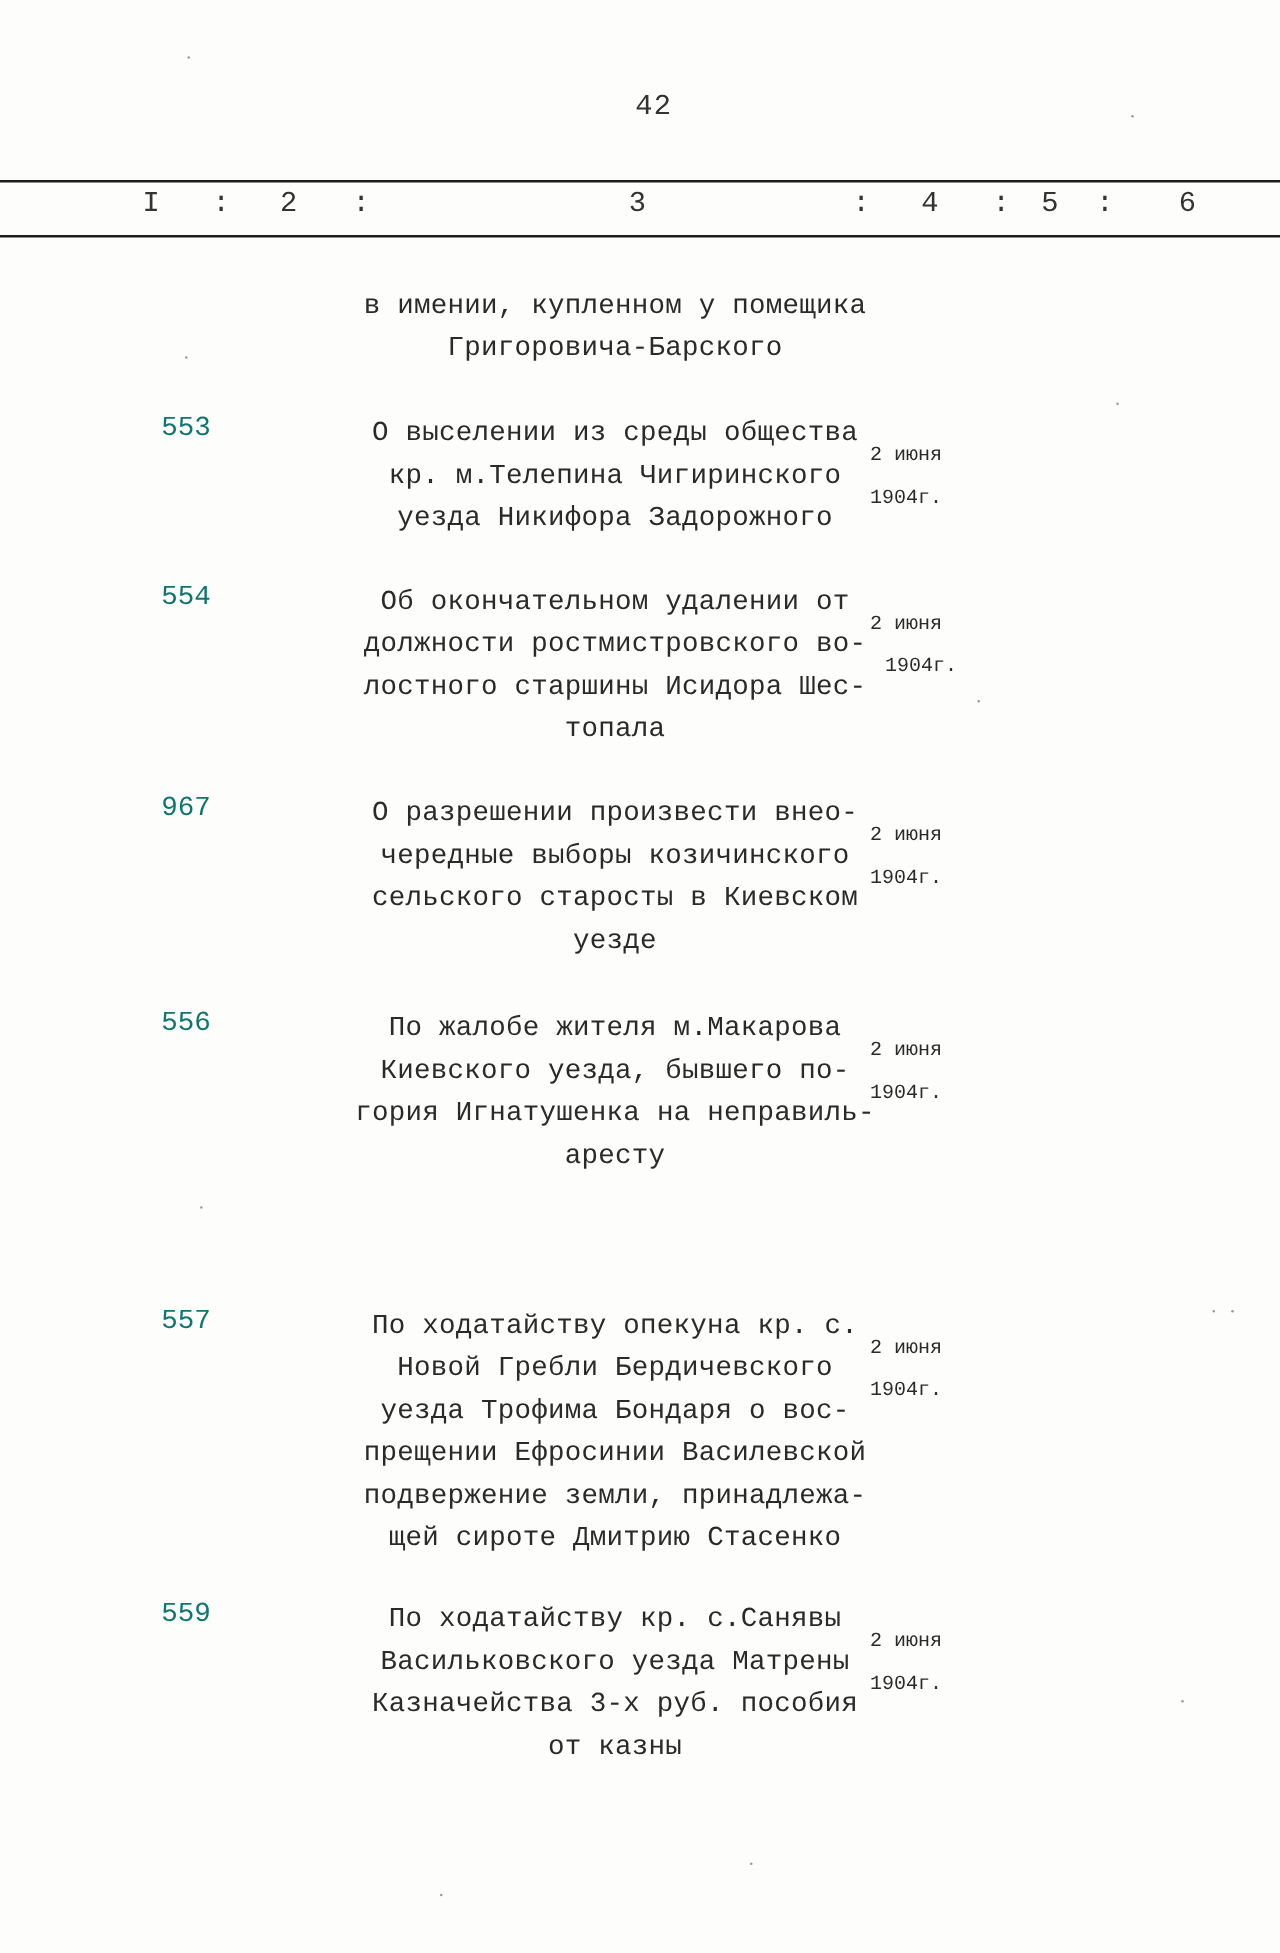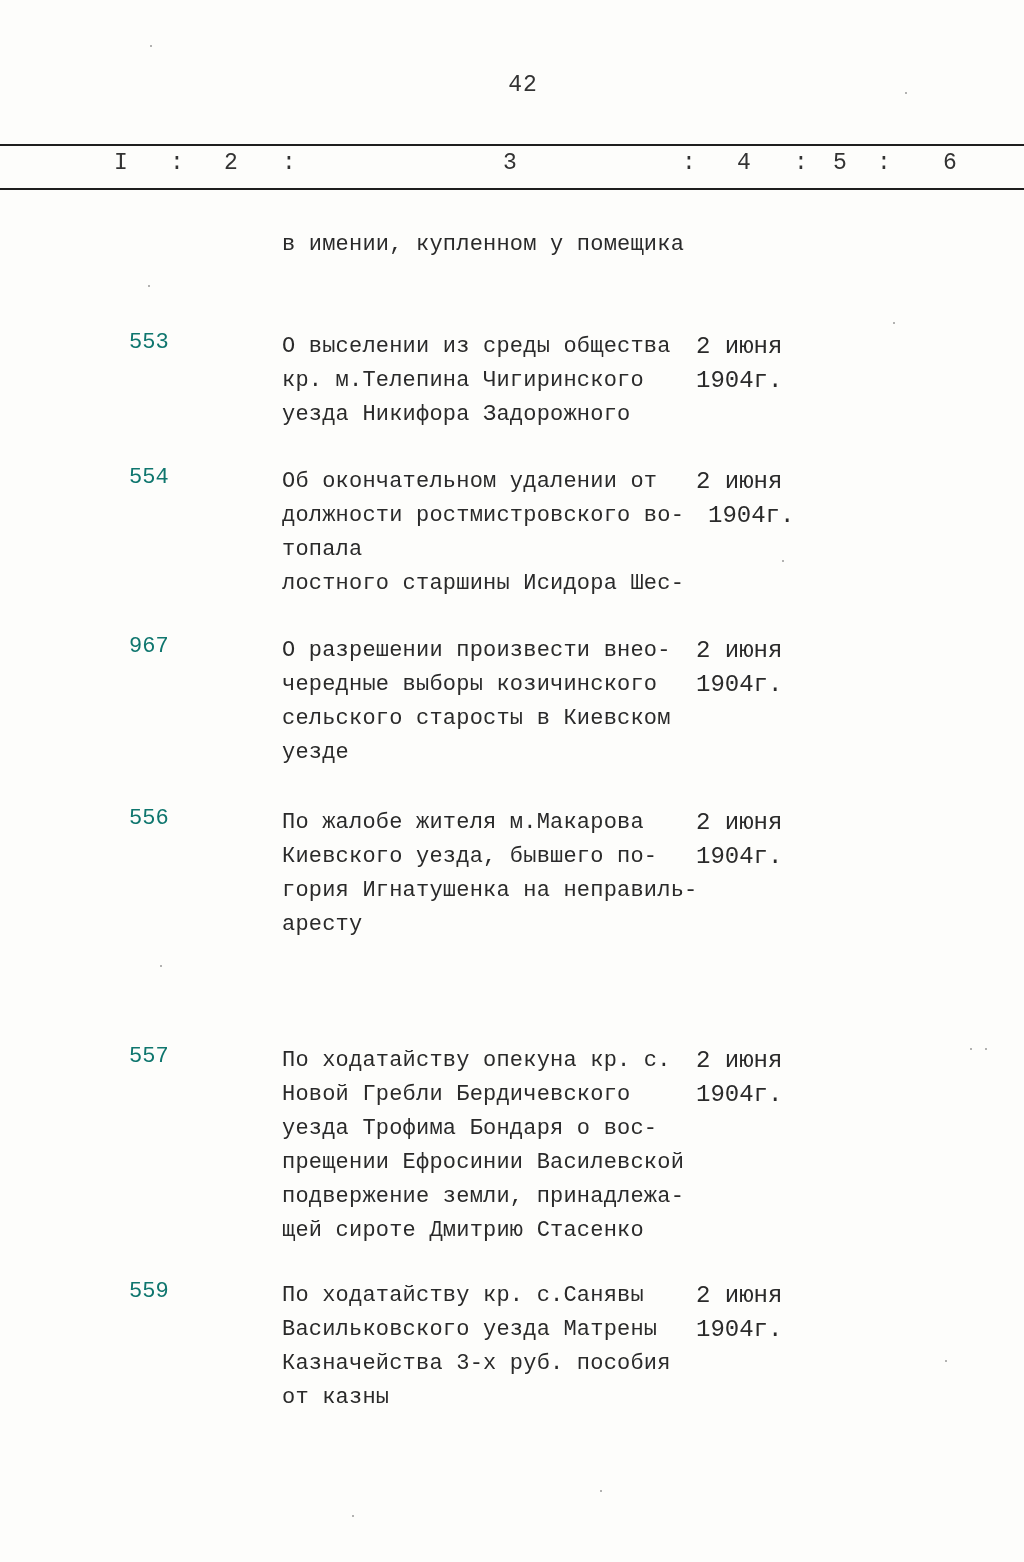--- a/index.html
+++ b/index.html
@@ -62,26 +62,27 @@
       top: 0;
       width: 420px;
       font-size: 22px;
       line-height: 34px;
       color: #2a2a2a;
       letter-spacing: 0.2px;
     }
     .entry .desc .line {
       display: block;
       white-space: pre;
+      text-align: center;
     }
     .entry .date {
       position: absolute;
       left: 696px;
-      top: 0;
-      font-size: 24px;
+      top: 17px;
+      font-size: 16px;
       line-height: 34px;
       color: #2a2a2a;
     }
     .entry .date .line { display: block; white-space: pre; }
     .speck {
       position: absolute;
       width: 2px;
       height: 2px;
       background: #999;
       border-radius: 1px;
@@ -104,20 +105,21 @@
   <span style="left:794px">:</span>
   <span style="left:833px">5</span>
   <span style="left:877px">:</span>
   <span style="left:943px">6</span>
 </div>
 <div class="rule bottom"></div>
 
 <div class="entry" style="top:228px">
   <div class="desc">
     <span class="line">в имении, купленном у помещика</span>
+    <span class="line">Григоровича-Барского</span>
   </div>
 </div>
 
 <div class="entry" style="top:330px">
   <div class="num">553</div>
   <div class="desc">
     <span class="line">О выселении из среды общества</span>
     <span class="line">кр. м.Телепина Чигиринского</span>
     <span class="line">уезда Никифора Задорожного</span>
   </div>
@@ -125,22 +127,22 @@
     <span class="line">2 июня</span>
     <span class="line">1904г.</span>
   </div>
 </div>
 
 <div class="entry" style="top:465px">
   <div class="num">554</div>
   <div class="desc">
     <span class="line">Об окончательном удалении от</span>
     <span class="line">должности ростмистровского во-</span>
+    <span class="line">лостного старшины Исидора Шес-</span>
     <span class="line">топала</span>
-    <span class="line">лостного старшины Исидора Шес-</span>
   </div>
   <div class="date" style="left:696px">
     <span class="line">2 июня</span>
     <span class="line" style="margin-left:12px">1904г.</span>
   </div>
 </div>
 
 <div class="entry" style="top:634px">
   <div class="num">967</div>
   <div class="desc">

